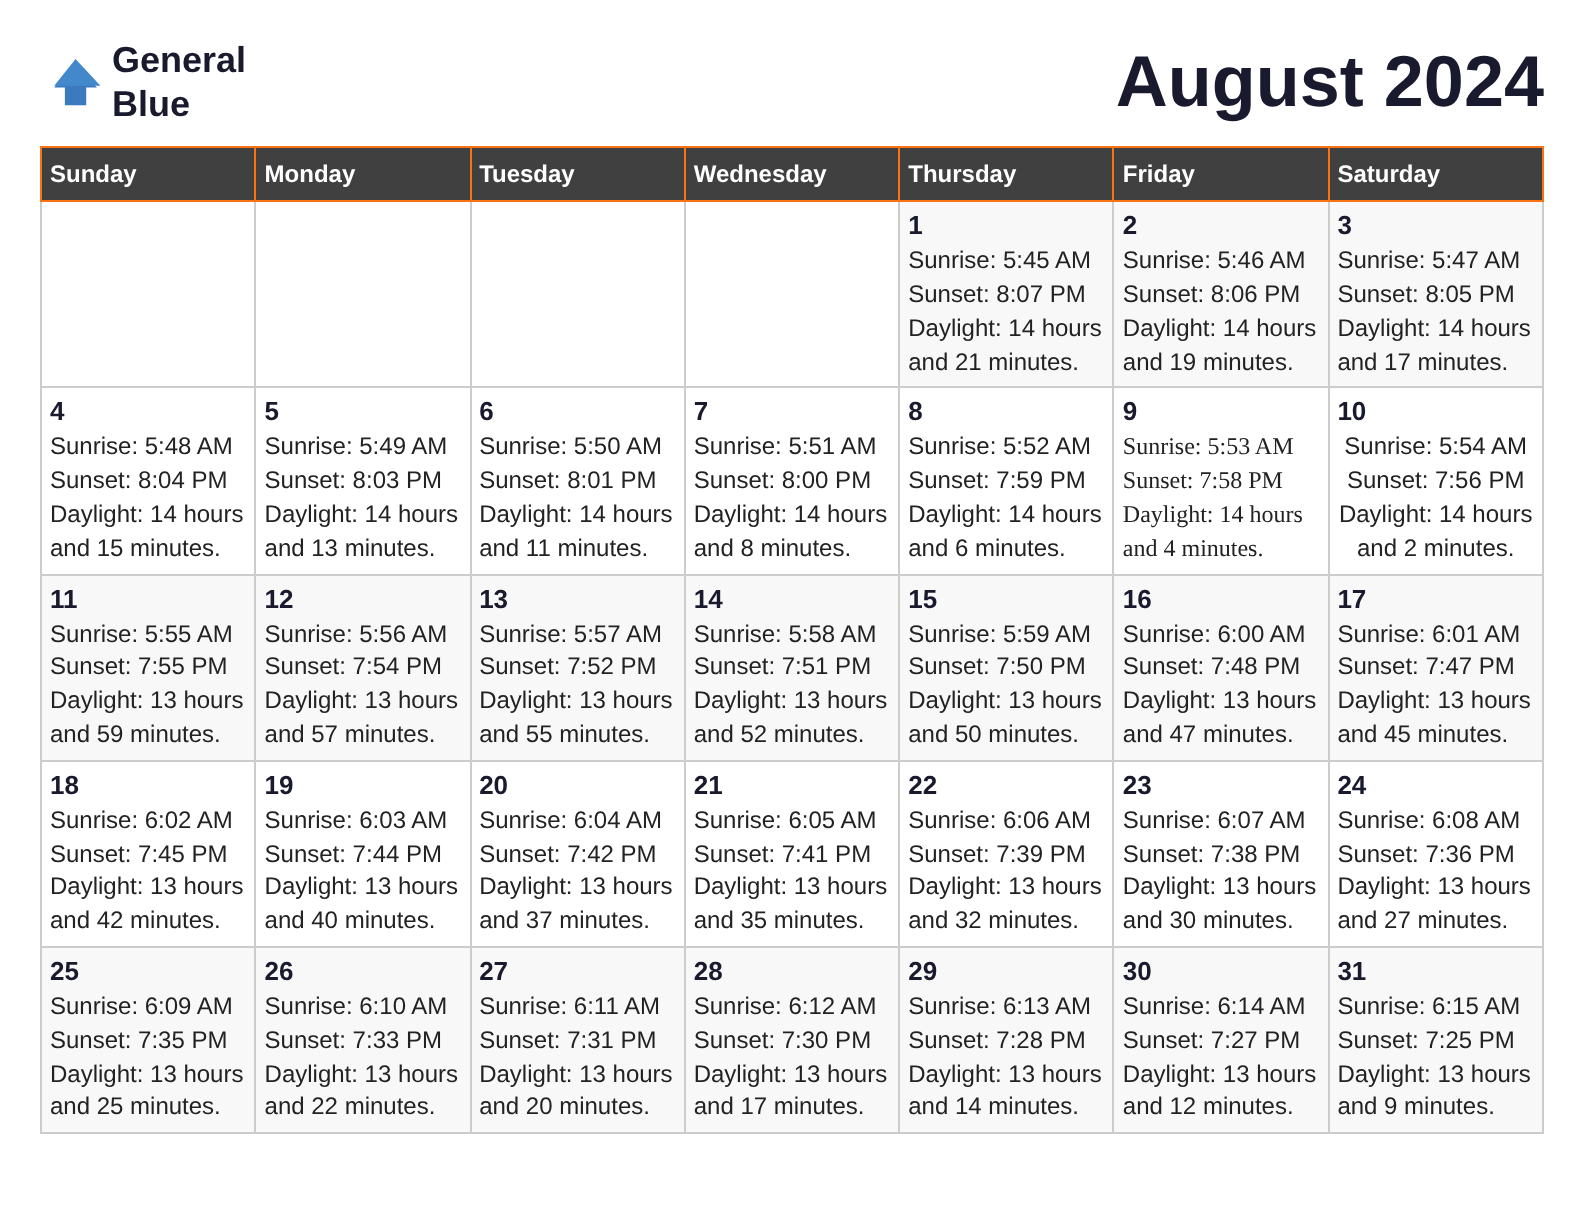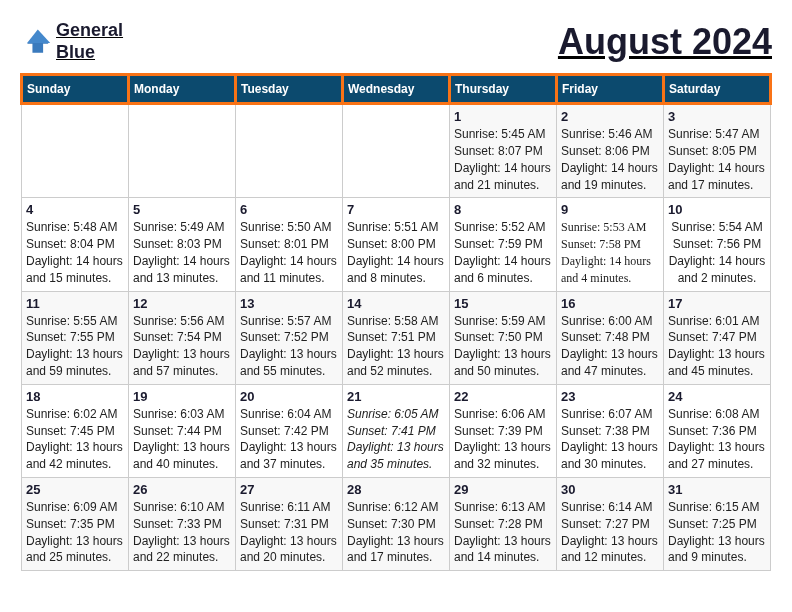--- a/index.html
+++ b/index.html
@@ -6,23 +6,22 @@
     body {
       font-family: Arial, sans-serif;
       background: #fff;
       width: 792px;
       min-height: 612px;
       padding: 20px;
     }
     .header-area {
       display: flex;
       justify-content: space-between;
-      align-items: center;
+      align-items: flex-start;
       margin-bottom: 10px;
-      text-decoration: underline;
     }
     .logo {
       display: flex;
       align-items: center;
       gap: 4px;
     }
     .logo-text {
       font-size: 18px;
       font-weight: bold;
       color: #1a1a2e;
@@ -44,26 +43,26 @@
     .location-title {
       font-size: 15px;
       color: #333;
     }
     table {
       width: 100%;
       border-collapse: collapse;
       font-size: 11px;
     }
     thead tr th {
-      background-color: #0c4a6e;
+      background-color: #404040;
       color: #fff;
       padding: 6px 4px;
       text-align: left;
       font-size: 12px;
-      border: 3px solid #f97316;
+      border: 1px solid #f97316;
     }
     tbody tr td {
       border: 1px solid #ccc;
       vertical-align: top;
       padding: 4px;
       width: 107px;
       min-height: 80px;
       background: #fff;
     }
     tbody tr:nth-child(odd) td {
@@ -263,21 +262,21 @@
         </td>
         <td>
           <div class="day-number">20</div>
           <div class="day-info" style="white-space: pre-line;">Sunrise: 6:04 AM
 Sunset: 7:42 PM
 Daylight: 13 hours
 and 37 minutes.</div>
         </td>
         <td>
           <div class="day-number">21</div>
-          <div class="day-info" style="white-space: pre-line; font-style: italic;">Sunrise: 6:05 AM
+          <div class="day-info" style="white-space: pre-line;">Sunrise: 6:05 AM
 Sunset: 7:41 PM
 Daylight: 13 hours
 and 35 minutes.</div>
         </td>
         <td>
           <div class="day-number">22</div>
           <div class="day-info" style="white-space: pre-line;">Sunrise: 6:06 AM
 Sunset: 7:39 PM
 Daylight: 13 hours
 and 32 minutes.</div>

